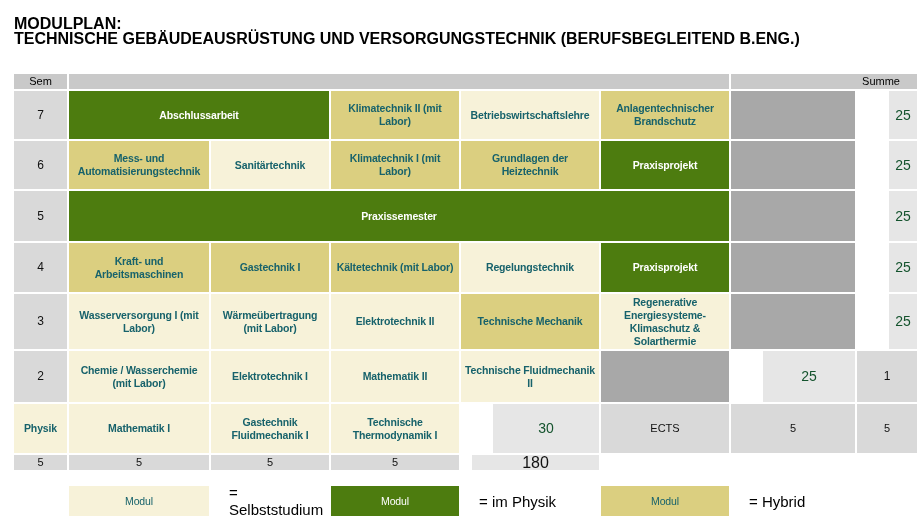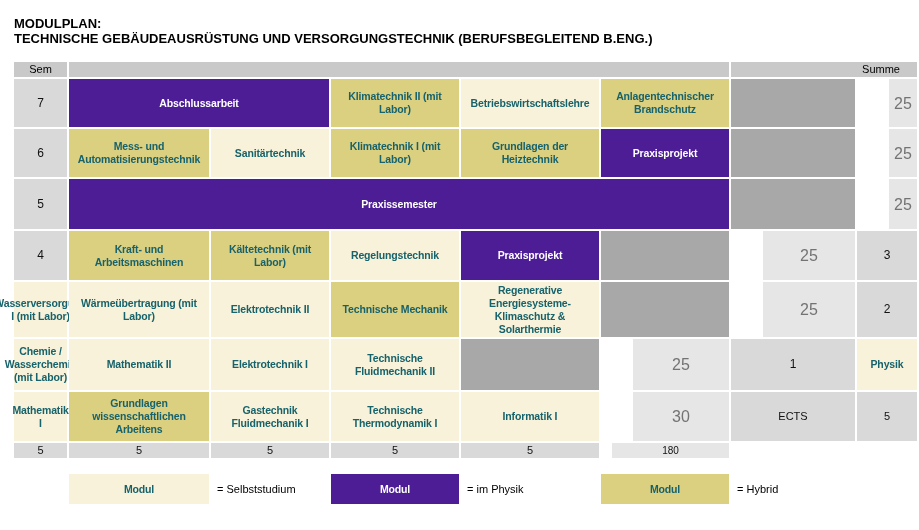--- a/index.html
+++ b/index.html
@@ -1,39 +1,39 @@
 <!DOCTYPE html>
 <html><head>
 <meta charset="utf-8">
 <style>
   html,body{margin:0;padding:0;background:#ffffff;width:919px;height:530px;
     font-family:"Liberation Sans", sans-serif;-webkit-font-smoothing:antialiased;}
   .page{position:relative;width:919px;height:530px;padding:16px 0 0 14px;box-sizing:border-box;}
-  .title{font-size:13px;font-weight:bold;color:#000;line-height:15px;margin-bottom:16px;}
+  .title{font-size:16px;font-weight:bold;color:#000;line-height:15px;margin-bottom:28px;}
   .grid{display:grid;grid-template-columns:53px 140px 118px 128px 138px 128px 124px 60px;
     gap:2px;width:897px;background:#ffffff;}
   .grid.table{grid-template-rows:15px 48px 48px 50px 49px 55px 51px 49px 15px;}
   .cell{display:flex;align-items:center;justify-content:center;text-align:center;
     font-size:10.5px;letter-spacing:-0.15px;line-height:13px;padding:0 2px;box-sizing:border-box;}
   .hdr{background:#c9c9c9;font-size:11px;color:#000;letter-spacing:0;}
   .hdr-right{justify-content:flex-end;padding-right:17px;}
   .semcell{background:#d9d9d9;color:#111;font-size:12px;letter-spacing:0;font-weight:normal;}
-  .sumcell{background:#e6e6e6;color:#737373;font-size:16px;letter-spacing:0;margin-left:32px;}
+  .sumcell{background:#e6e6e6;color:#14532d;font-size:14px;letter-spacing:0;margin-left:32px;}
   .t-cream{background:#f7f2d9;color:#17626b;font-weight:bold;}
   .t-khaki{background:#dbcf80;color:#17626b;font-weight:bold;}
-  .t-teal{background:#4c1d95;color:#ffffff;font-weight:bold;}
+  .t-teal{background:#4d7c0f;color:#ffffff;font-weight:bold;}
   .c-empty{background:#a8a8a8;}
   .ectscell{background:#d9d9d9;color:#111;font-size:11px;letter-spacing:0;}
-  .ectstotal{background:#e6e6e6;color:#111;font-size:10px;letter-spacing:0;margin-left:11px;}
+  .ectstotal{background:#e6e6e6;color:#111;font-size:16px;letter-spacing:0;margin-left:11px;}
   .sp2{grid-column:span 2;}
   .sp5{grid-column:span 5;}
   .legend{margin-top:16px;grid-template-rows:30px;}
-  .legend .box{font-weight:bold;font-size:10.5px;}
-  .legend .meaning{display:flex;align-items:center;font-size:11px;color:#000;
-    padding-left:6px;grid-column:span 1;}
+  .legend .box{font-weight:normal;font-size:10.5px;}
+  .legend .meaning{display:flex;align-items:center;font-size:15px;color:#000;
+    padding-left:6px;grid-column:span 1;margin-left:12px;}
 </style>
 </head>
 <body>
 
 <div class="page">
 
   <div class="title">
     <div>MODULPLAN:</div>
     <div>TECHNISCHE GEBÄUDEAUSRÜSTUNG UND VERSORGUNGSTECHNIK (BERUFSBEGLEITEND B.ENG.)</div>
   </div>
@@ -61,50 +61,49 @@
     <div class="cell c-empty"></div>
     <div class="cell sumcell">25</div>
 
     <div class="cell semcell">5</div>
     <div class="cell t-teal sp5">Praxissemester</div>
     <div class="cell c-empty"></div>
     <div class="cell sumcell">25</div>
 
     <div class="cell semcell">4</div>
     <div class="cell t-khaki">Kraft- und Arbeitsmaschinen</div>
+    <div class="cell t-khaki">Gastechnik I</div>
     <div class="cell t-khaki">Kältetechnik (mit Labor)</div>
     <div class="cell t-cream">Regelungstechnik</div>
     <div class="cell t-teal">Praxisprojekt</div>
     <div class="cell c-empty"></div>
     <div class="cell sumcell">25</div>
 
     <div class="cell semcell">3</div>
     <div class="cell t-cream">Wasserversorgung I (mit Labor)</div>
     <div class="cell t-cream">Wärmeübertragung (mit Labor)</div>
     <div class="cell t-cream">Elektrotechnik II</div>
     <div class="cell t-khaki">Technische Mechanik</div>
     <div class="cell t-cream">Regenerative Energiesysteme- Klimaschutz &amp; Solarthermie</div>
     <div class="cell c-empty"></div>
     <div class="cell sumcell">25</div>
 
     <div class="cell semcell">2</div>
     <div class="cell t-cream">Chemie / Wasserchemie (mit Labor)</div>
+    <div class="cell t-cream">Elektrotechnik I</div>
     <div class="cell t-cream">Mathematik II</div>
-    <div class="cell t-cream">Elektrotechnik I</div>
     <div class="cell t-cream">Technische Fluidmechanik II</div>
     <div class="cell c-empty"></div>
     <div class="cell sumcell">25</div>
 
     <div class="cell semcell">1</div>
     <div class="cell t-cream">Physik</div>
     <div class="cell t-cream">Mathematik I</div>
-    <div class="cell t-khaki">Grundlagen wissenschaftlichen Arbeitens</div>
     <div class="cell t-cream">Gastechnik Fluidmechanik I</div>
     <div class="cell t-cream">Technische Thermodynamik I</div>
-    <div class="cell t-cream">Informatik I</div>
     <div class="cell sumcell">30</div>
 
     <div class="cell ectscell">ECTS</div>
     <div class="cell ectscell">5</div>
     <div class="cell ectscell">5</div>
     <div class="cell ectscell">5</div>
     <div class="cell ectscell">5</div>
     <div class="cell ectscell">5</div>
     <div class="cell ectscell">5</div>
     <div class="cell ectstotal">180</div>

